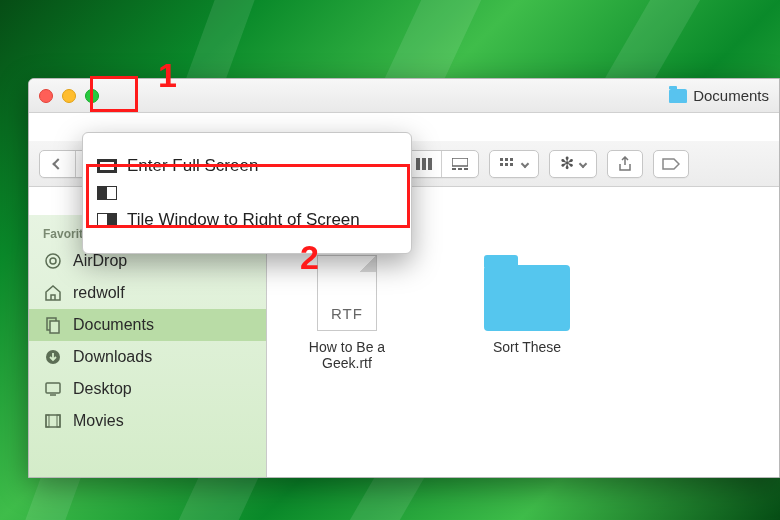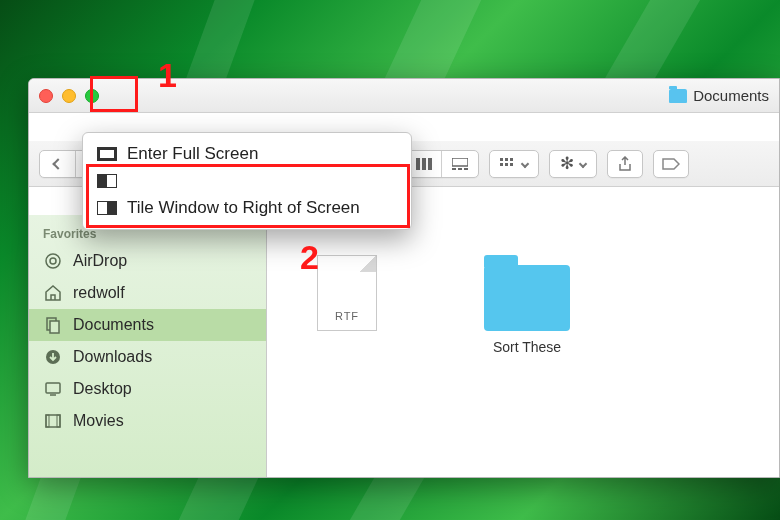--- a/index.html
+++ b/index.html
@@ -92,33 +92,33 @@
     overflow:hidden;
   }
   .icon-grid { display:flex; gap:60px; }
   .file-item { display:flex; flex-direction:column; align-items:center; width:120px; text-align:center; font-size:14px; color:#333; gap:8px;}
   .folder-big { width:86px; height:66px; background:#55c6ee; border-radius:4px; position:relative; margin-top:10px;}
   .folder-big::before { content:""; position:absolute; top:-10px; left:0; width:34px; height:12px; background:#55c6ee; border-radius:3px 3px 0 0;}
   .dropbox-logo { position:absolute; top:18px; left:26px; width:34px; height:30px; }
   .dropbox-logo svg { width:100%; height:100%; }
   .doc-big { width:60px; height:76px; background:#fff; border:1px solid #c9c9c9; position:relative; margin-top:0;}
   .doc-big::after { content:""; position:absolute; top:0; right:0; width:16px; height:16px; background:linear-gradient(135deg,#fff 48%, #d8d8d8 50%);}
-  .doc-label { position:absolute; bottom:8px; left:0; right:0; text-align:center; font-size:11px; letter-spacing:1px; color:#666;}
+  .doc-label { position:absolute; bottom:8px; left:0; right:0; text-align:center; font-size:15px; letter-spacing:1px; color:#666;}
 
   
   .menu {
     position:absolute;
     top: 132px;
     left: 82px;
     width: 330px;
     background:#fff;
     border:1px solid #c7c7c7;
     border-radius:6px;
     box-shadow: 0 10px 28px rgba(0,0,0,0.35);
-    padding:6px 0;
+    padding:18px 0;
     z-index:50;
   }
   .menu-item { display:flex; align-items:center; gap:10px; padding:5px 14px; font-size:17px; color:#222;}
   .mi-icon { width:20px; height:14px; border:1.5px solid #333; position:relative; flex:0 0 auto;}
   .mi-icon.full { background:#333;}
   .mi-icon.full::after{ content:""; position:absolute; inset:2px; background:#fff;}
   .mi-icon.full::before{ content:""; position:absolute; top:2px; left:2px; width:6px; height:calc(100% - 4px); background:#333;}
   .mi-icon.left::after { content:""; position:absolute; top:0; left:0; width:50%; height:100%; background:#333;}
   .mi-icon.right::after { content:""; position:absolute; top:0; right:0; width:50%; height:100%; background:#333;}
 
@@ -303,20 +303,21 @@
     </div>
 
     <div class="content">
       <div class="icon-grid">
 
 
         <div class="file-item">
           <div class="doc-big">
             <div class="doc-label">RTF</div>
           </div>
+          <span>How to Be a Geek.rtf</span>
         </div>
 
         <div class="file-item">
           <div class="folder-big"></div>
           <span>Sort These</span>
         </div>
 
       </div>
     </div>
   </div>

